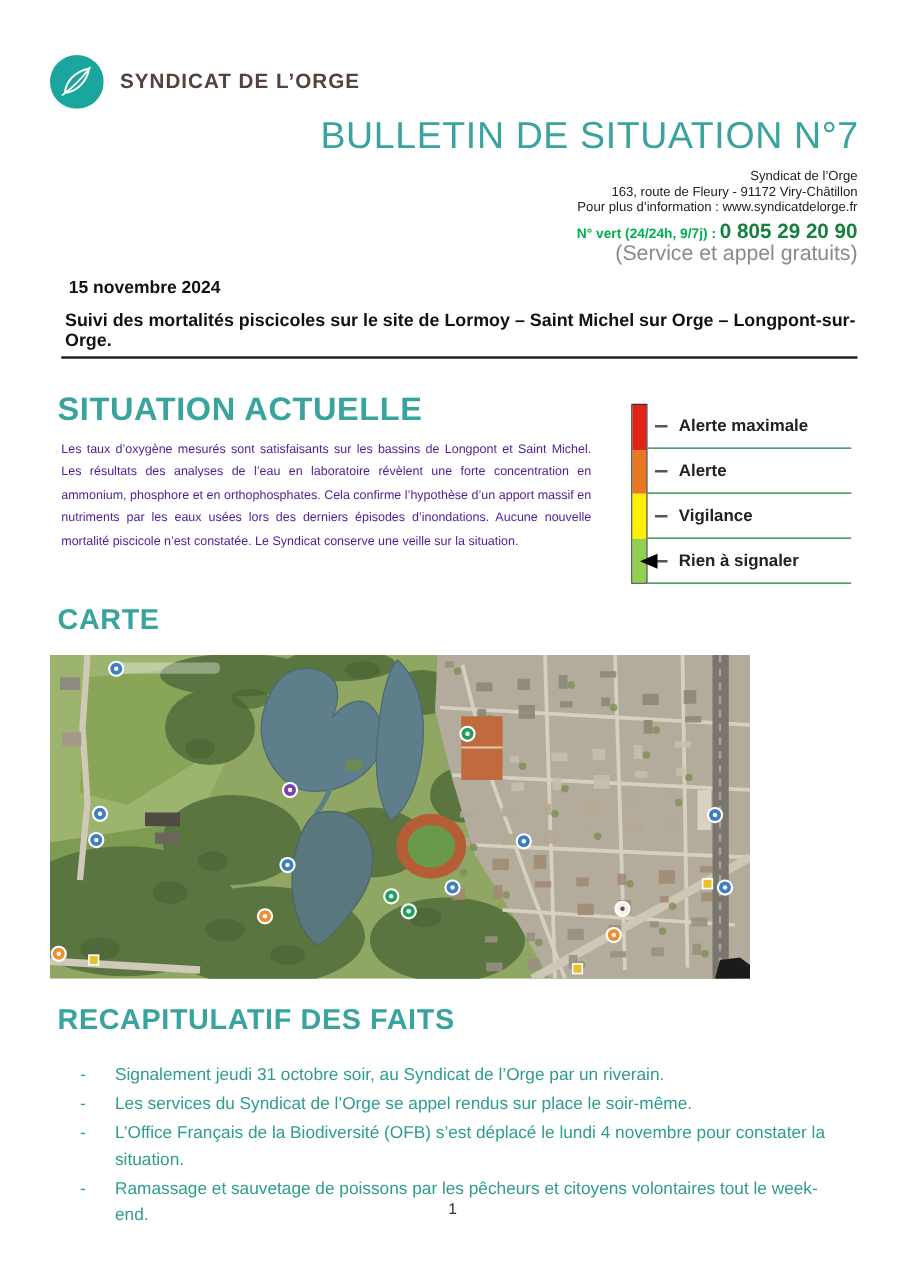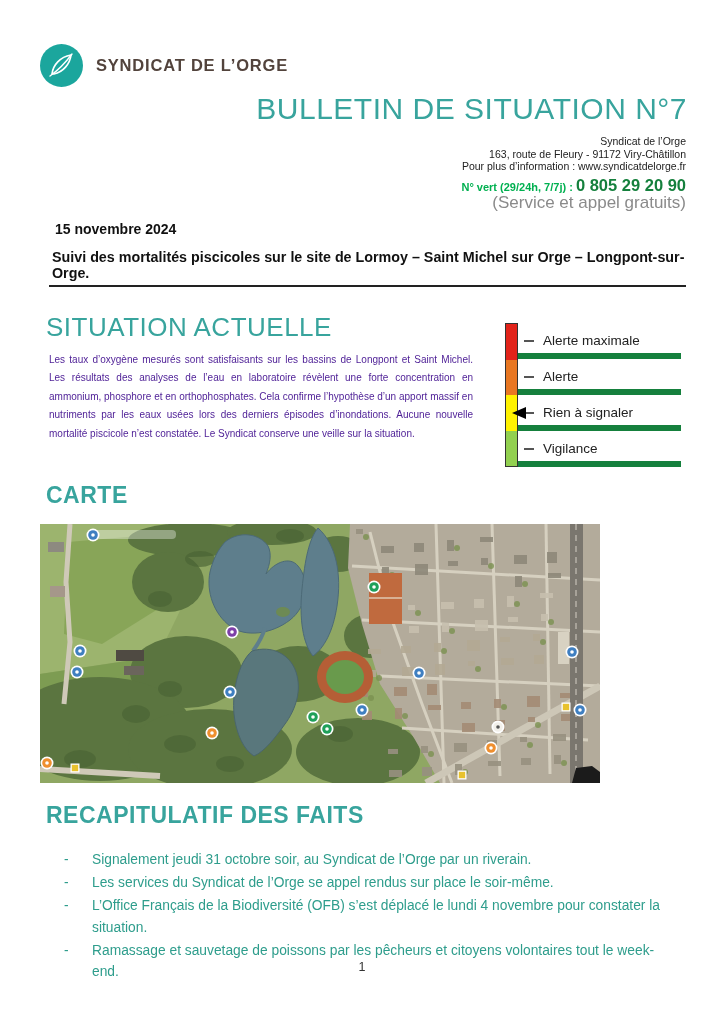--- a/index.html
+++ b/index.html
@@ -17,30 +17,30 @@
   .addr .hotline{margin-top:3px;line-height:18px;white-space:nowrap;}
   .hotline-label{font-size:11px;font-weight:bold;color:#00b050;}
   .hotline-number{font-size:16.5px;font-weight:bold;color:#15803d;}
   .hotline-note{color:#8a8a8a;font-size:17px;line-height:13px;}
 
   .date-line{position:absolute;top:221px;left:55px;font-size:14px;font-weight:bold;color:#111;}
   .subject-line{position:absolute;top:249px;left:52px;font-size:14.3px;font-weight:bold;color:#111;width:640px;}
   .rule{position:absolute;top:285px;left:49px;width:637px;height:2px;background:#222;}
 
   
-  .sit-heading{position:absolute;top:312px;left:46px;font-size:26px;color:#38a49d;letter-spacing:0.5px;}
+  .sit-heading{position:absolute;top:312px;left:46px;font-size:26px;color:#38a49d;letter-spacing:0.5px;font-weight:bold;}
   .sit-body{position:absolute;top:351px;left:49px;width:424px;font-size:10px;line-height:18.4px;
             text-align:justify;color:#4c1d95;}
 
   
   .legend{position:absolute;top:323px;left:505px;width:176px;height:144px;}
   .legend-bar{position:absolute;left:0;top:0;width:13px;height:144px;border:1px solid #333;box-sizing:border-box;}
   .legend-seg{width:100%;height:25%;}
   .legend-rows{position:absolute;left:13px;top:0;width:163px;height:144px;}
-  .legend-row{position:relative;height:36px;box-sizing:border-box;border-bottom:6px solid #15803d;}
+  .legend-row{position:relative;height:36px;box-sizing:border-box;border-bottom:1px solid #15803d;font-weight:bold;}
   .legend-tick{position:absolute;left:6px;top:17px;width:10px;height:2px;background:#555;}
   .legend-label{position:absolute;left:25px;top:10px;font-size:13.5px;color:#222;white-space:nowrap;}
   .legend-arrow{position:absolute;left:-6px;top:12px;width:0;height:0;
                 border-right:14px solid #000;border-top:6px solid transparent;border-bottom:6px solid transparent;}
 
   
   .carte-heading{position:absolute;top:482px;left:46px;font-size:23px;font-weight:bold;color:#38a49d;letter-spacing:0.5px;}
   .map-wrap{position:absolute;top:524px;left:40px;width:560px;height:259px;}
 
   
@@ -65,21 +65,21 @@
     </svg>
     <div class="logo-text">SYNDICAT DE L’ORGE</div>
   </div>
 
   <div class="doc-title">BULLETIN DE SITUATION N°7</div>
   <div class="addr">
     <div>Syndicat de l’Orge</div>
     <div>163, route de Fleury - 91172 Viry-Châtillon</div>
     <div>Pour plus d’information : www.syndicatdelorge.fr</div>
     <div class="hotline">
-      <span class="hotline-label">N° vert (29/24h, 7/7j) : </span><span class="hotline-number">0 805 29 20 90</span>
+      <span class="hotline-label">N° vert (24/24h, 9/7j) : </span><span class="hotline-number">0 805 29 20 90</span>
     </div>
     <div class="hotline-note">(Service et appel gratuits)</div>
   </div>
 
   <div class="date-line">15 novembre 2024</div>
   <div class="subject-line">Suivi des mortalités piscicoles sur le site de Lormoy – Saint Michel sur Orge – Longpont-sur-Orge.</div>
   <div class="rule"></div>
 
   <div class="sit-heading">SITUATION ACTUELLE</div>
   <div class="sit-body">Les taux d’oxygène mesurés sont satisfaisants sur les bassins de Longpont et Saint Michel. Les résultats des analyses de l’eau en laboratoire révèlent une forte concentration en ammonium, phosphore et en orthophosphates. Cela confirme l’hypothèse d’un apport massif en nutriments par les eaux usées lors des derniers épisodes d’inondations. Aucune nouvelle mortalité piscicole n’est constatée. Le Syndicat conserve une veille sur la situation.</div>
@@ -95,26 +95,26 @@
         <div class="legend-row">
           <div class="legend-tick"></div>
           <div class="legend-label">Alerte maximale</div>
         </div>
         <div class="legend-row">
           <div class="legend-tick"></div>
           <div class="legend-label">Alerte</div>
         </div>
         <div class="legend-row">
           <div class="legend-tick"></div>
-          <div class="legend-label">Rien à signaler</div>
-          <div class="legend-arrow"></div>
+          <div class="legend-label">Vigilance</div>
         </div>
         <div class="legend-row">
           <div class="legend-tick"></div>
-          <div class="legend-label">Vigilance</div>
+          <div class="legend-label">Rien à signaler</div>
+          <div class="legend-arrow"></div>
         </div>
       </div>
   </div>
 
   <div class="carte-heading">CARTE</div>
   <div class="map-wrap">
     <svg id="map-svg" width="560" height="259" viewBox="0 0 560 259" preserveAspectRatio="none">
 
       <rect width="560" height="259" fill="#8fa763"></rect>
 

